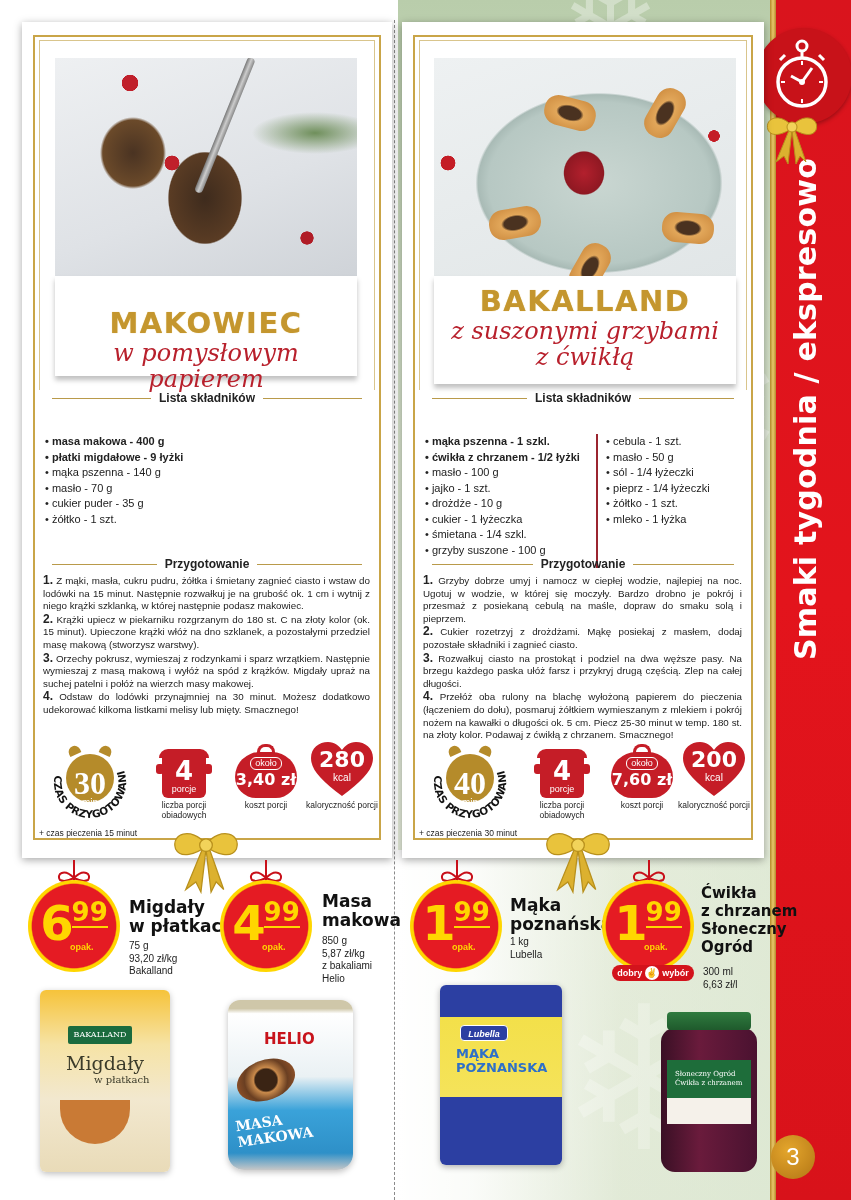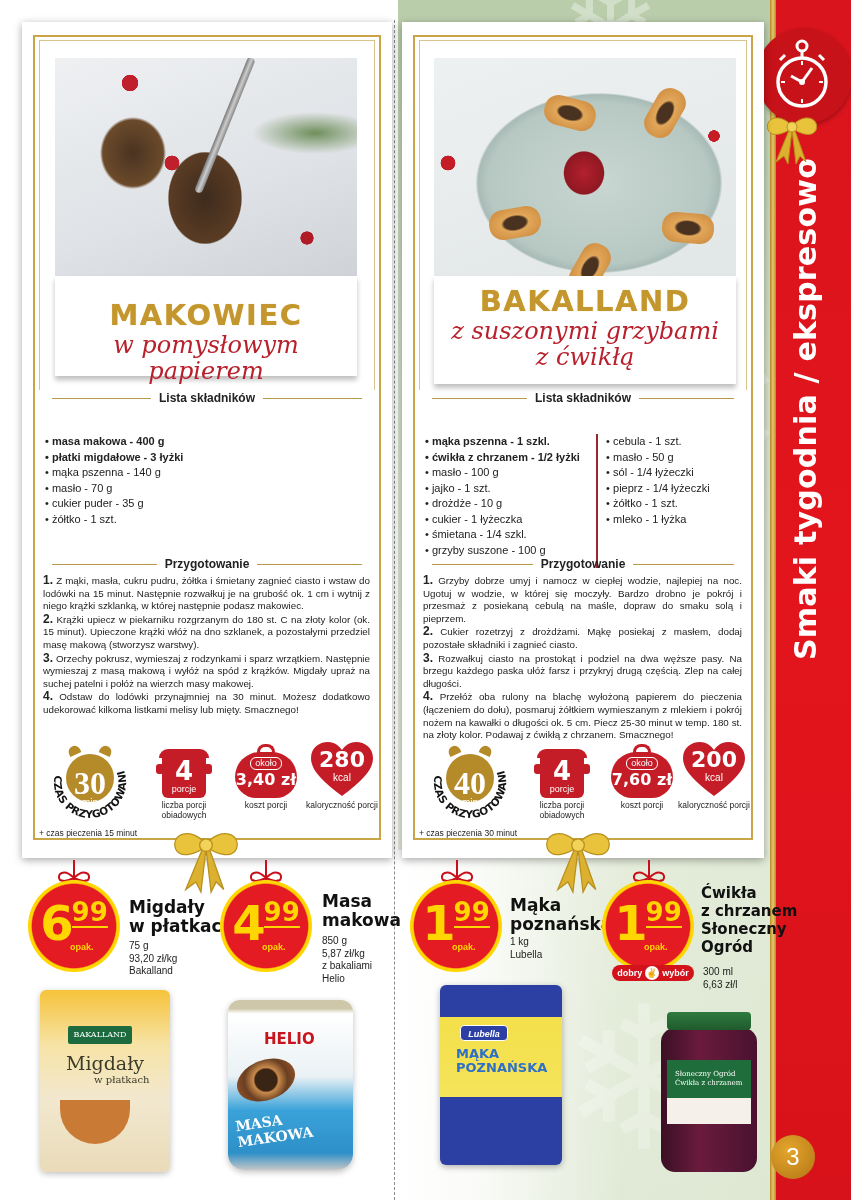--- a/index.html
+++ b/index.html
@@ -105,21 +105,21 @@
     background: radial-gradient(ellipse at 50% 50%, #4a3220 0 30%, #e2a75a 38%, #c9863a 100%);
   }
   .title-box {
     position: absolute; left: 33px; top: 254px; width: 302px; height: 100px;
     background: #fff;
     box-shadow: 0 4px 5px rgba(0,0,0,0.25);
     text-align: center;
   }
   .card.right .title-box { left: 32px; height: 108px; }
   .title-main {
-    display: block; margin-top: 22px;
+    display: block; margin-top: 30px;
     color: #c4962e; font-weight: bold; font-size: 29px; letter-spacing: 1.5px;
     font-family: "DejaVu Sans", sans-serif;
     text-shadow: 0 0 1px #e3c36f;
   }
   .card.right .title-main { margin-top: 8px; }
   .title-sub {
     display: block; color: #b8202c; font-size: 24px; font-style: italic;
     font-family: "DejaVu Serif", serif; line-height: 26px;
   }
   .section-head {
@@ -299,21 +299,21 @@
     <span class="title-sub">w pomysłowym papierem</span>
   </div>
   <div class="section-head" style="top:368px;">
     <span class="line"></span>
     <span>Lista składników</span>
     <span class="line"></span>
   </div>
   <div class="ingredients">
     <div class="ing-col l">
       <div class="b">masa makowa - 400 g</div>
-      <div class="b">płatki migdałowe - 3 łyżki</div>
+      <div class="b">płatki migdałowe - 9 łyżki</div>
       <div>mąka pszenna - 140 g</div>
       <div>masło - 70 g</div>
       <div>cukier puder - 35 g</div>
       <div>żółtko - 1 szt.</div>
     </div>
   </div>
   <div class="section-head" style="top:534px;">
     <span class="line"></span>
     <span>Przygotowanie</span>
     <span class="line"></span>

